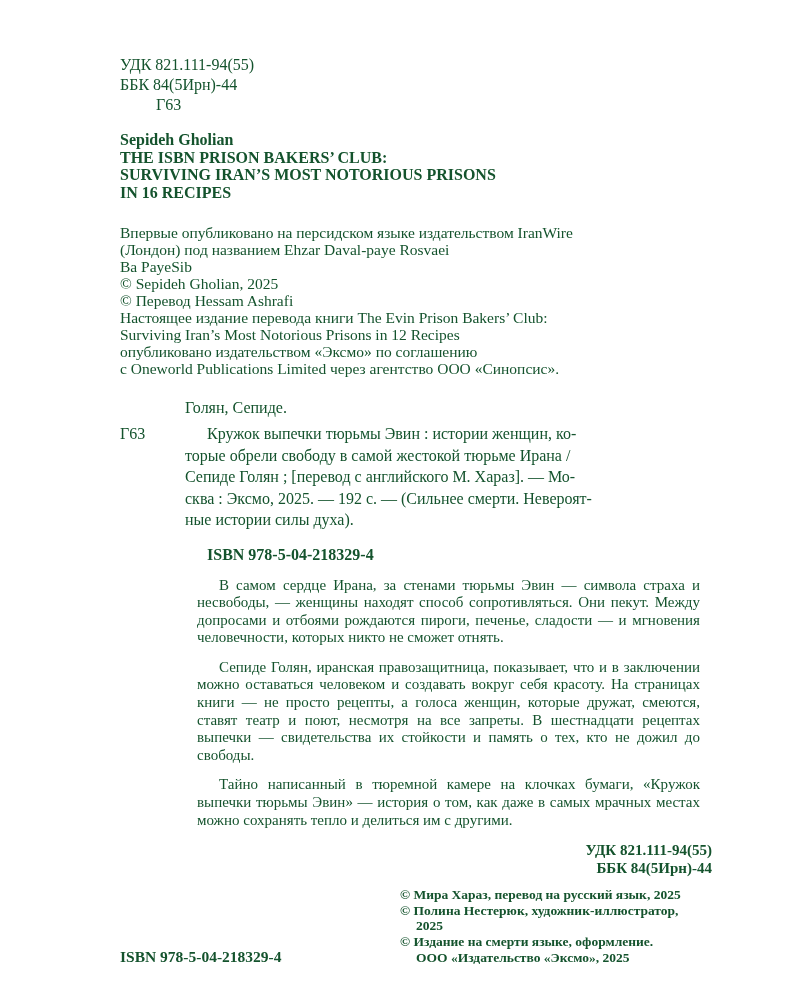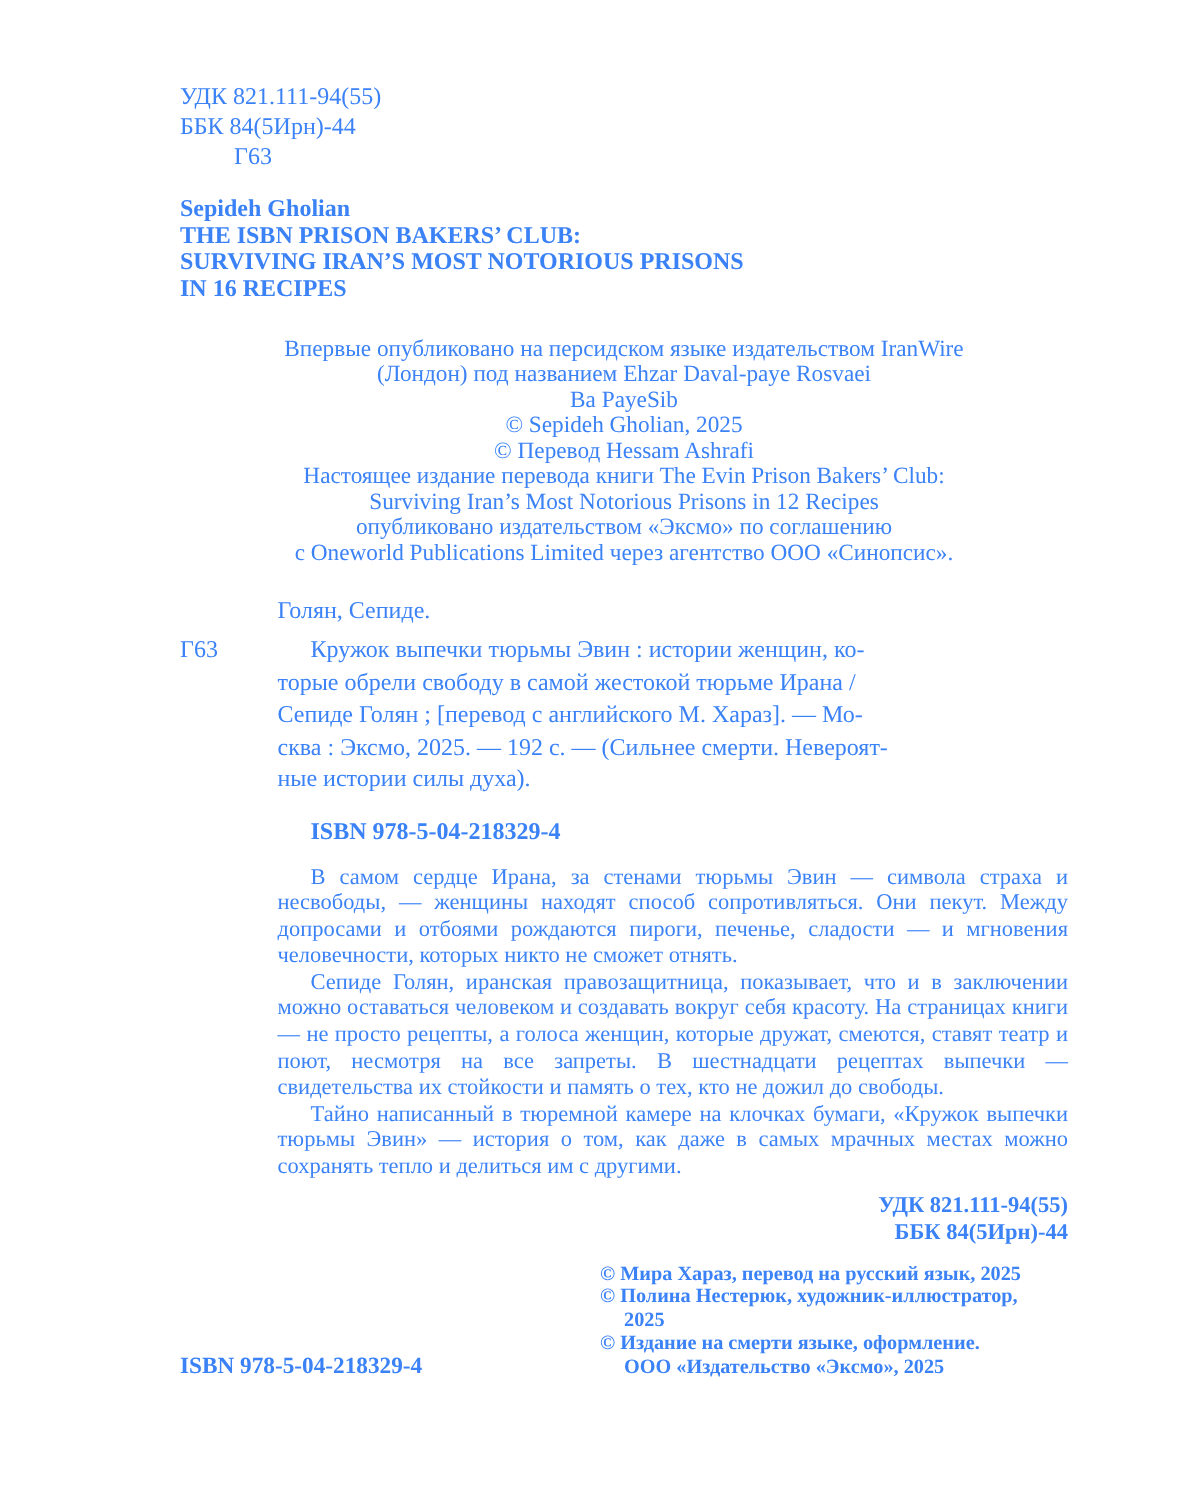--- a/index.html
+++ b/index.html
@@ -1,44 +1,44 @@
 <!DOCTYPE html>
 <html><head>
 <meta charset="utf-8">
 <style>
   html,body { margin:0; padding:0; background:#e8e8e8; }
   .page {
     width:800px; height:1000px; margin:0 auto;
-    background:#ffffff; color:#3b82f6;
+    background:#ffffff; color:#14532d;
     font-family:"Liberation Serif", serif;
     box-sizing:border-box;
     padding:55px 88px 30px 120px;
     position:relative;
   }
   .top-codes { font-size:16px; line-height:20px; }
   .top-codes .code-indent { padding-left:36px; }
 
   .title-block { font-weight:bold; font-size:16px; line-height:17.5px; margin-top:16px; }
 
-  .imprint { text-align:center; font-size:15.5px; line-height:17px; margin-top:23px; }
+  .imprint { font-size:15.5px; line-height:17px; margin-top:23px; }
 
   .credits { text-align:center; font-size:15.5px; line-height:21px; margin-top:12px; }
   .credits .name { font-style:italic; }
 
   .catalog-author { font-weight:normal; font-size:16px; margin:22px 0 0 65px; }
 
   .catalog-row { display:flex; margin-top:6px; font-size:16px; line-height:21.5px; }
   .catalog-row .code-col { width:65px; flex:0 0 65px; }
   .catalog-text { flex:1; }
   .catalog-text .first { text-indent:22px; }
 
   .isbn-1 { font-weight:bold; font-size:16px; margin:15px 0 0 87px; }
 
   .annotation { margin:13px 0 0 65px; font-size:15px; line-height:17.6px; text-align:justify; }
-  .annotation p { margin:0; text-indent:22px; }
+  .annotation p { margin:12px; text-indent:22px; }
 
   .bottom-codes { text-align:right; font-weight:bold; font-size:15px; line-height:18px; margin-top:7px; }
 
   .bottom-row { display:flex; justify-content:space-between; align-items:flex-end; margin-top:12px; }
   .isbn-2 { font-weight:bold; font-size:15.5px; padding-bottom:1px; }
   .copyright { width:312px; font-weight:bold; font-size:13.5px; line-height:12.6px; }
   .copyright .line { margin-bottom:3px; }
   .copyright .indent { padding-left:16px; }
 </style>
 </head>

